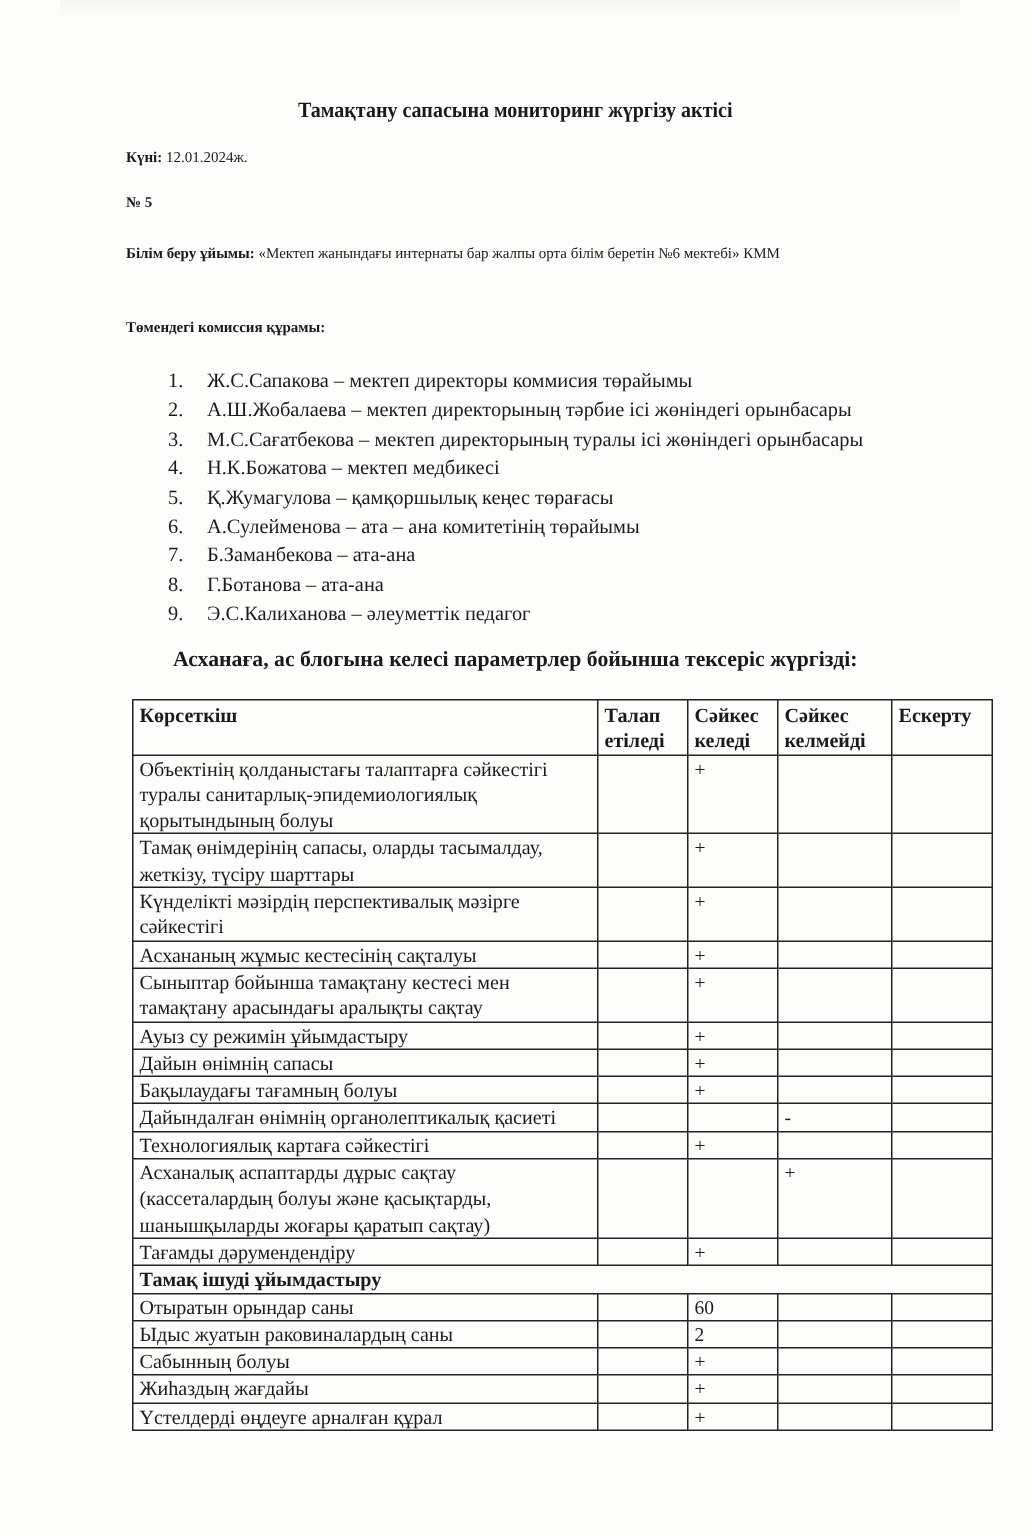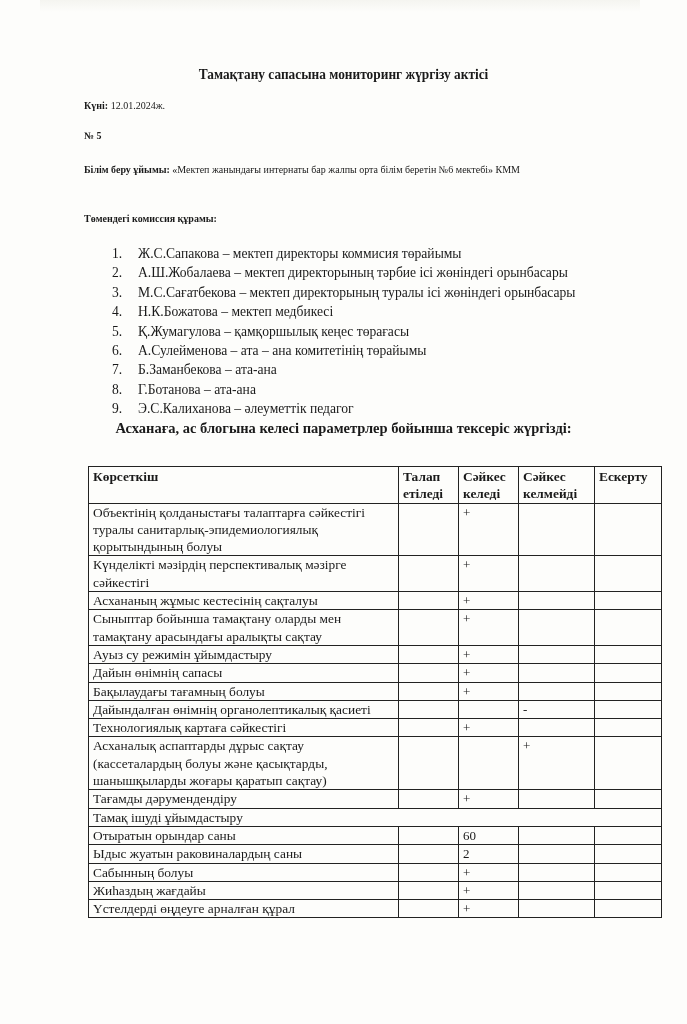--- a/index.html
+++ b/index.html
@@ -27,37 +27,37 @@
   .num { top: 130px; font-weight: bold; }
   .org { top: 160px; width: 560px; white-space: normal; line-height: 19px; }
   .commission-h { top: 213px; font-weight: bold; }
   ol.members {
     position: absolute; left: 84px; top: 244px; margin: 0; padding: 0;
     list-style: none; font-size: 13.6px;
   }
   ol.members li { height: 19.4px; line-height: 19.4px; white-space: nowrap; font-family: Liberation Serif, serif; }
   ol.members .n { display: inline-block; width: 26px; text-align: left; padding-left: 28px; }
   .table-title {
-    position: absolute; top: 420px; left: 0; width: 687px; text-align: center;
+    position: absolute; top: 432px; left: 0; width: 687px; text-align: center;
     font-weight: bold; font-size: 14.5px;
   }
   table.check {
     position: absolute; left: 88px; top: 466px;
     border-collapse: collapse; font-size: 13.4px; table-layout: fixed;
     width: 573px;
   }
   table.check td, table.check th {
     border: 1.3px solid #222; padding: 0 4px; vertical-align: top;
     line-height: 17.3px; text-align: left;
   }
   table.check th { font-weight: bold; padding-top: 1px; }
   col.c1 { width: 310px; } col.c2 { width: 60px; } col.c3 { width: 60px; }
   col.c4 { width: 76px; } col.c5 { width: 67px; }
   td.mark { padding-left: 6px; font-size: 13px; }
-  td.section { font-weight: normal; }
+  td.section { font-weight: bold; }
   tr.r-h th { height: 32px; }
 </style>
 </head>
 <body>
 
 <div class="page">
   <div class="bleed"></div>
 
   <div class="title">Тамақтану сапасына мониторинг жүргізу актісі</div>
 
@@ -108,35 +108,42 @@
     </thead>
     <tbody id="tbody-main">
         <tr>
           <td>Объектінің қолданыстағы талаптарға сәйкестігі туралы санитарлық-эпидемиологиялық қорытындының болуы</td>
           <td class="mark"></td>
           <td class="mark">+</td>
           <td class="mark"></td>
           <td class="mark"></td>
         </tr>
         <tr>
+          <td>Тамақ өнімдерінің сапасы, оларды тасымалдау, жеткізу, түсіру шарттары</td>
+          <td class="mark"></td>
+          <td class="mark">+</td>
+          <td class="mark"></td>
+          <td class="mark"></td>
+        </tr>
+        <tr>
           <td>Күнделікті мәзірдің перспективалық мәзірге сәйкестігі</td>
           <td class="mark"></td>
           <td class="mark">+</td>
           <td class="mark"></td>
           <td class="mark"></td>
         </tr>
         <tr>
           <td>Асхананың жұмыс кестесінің сақталуы</td>
           <td class="mark"></td>
           <td class="mark">+</td>
           <td class="mark"></td>
           <td class="mark"></td>
         </tr>
         <tr>
-          <td>Сыныптар бойынша тамақтану оларды мен тамақтану арасындағы аралықты сақтау</td>
+          <td>Сыныптар бойынша тамақтану кестесі мен тамақтану арасындағы аралықты сақтау</td>
           <td class="mark"></td>
           <td class="mark">+</td>
           <td class="mark"></td>
           <td class="mark"></td>
         </tr>
         <tr>
           <td>Ауыз су режимін ұйымдастыру</td>
           <td class="mark"></td>
           <td class="mark">+</td>
           <td class="mark"></td>

